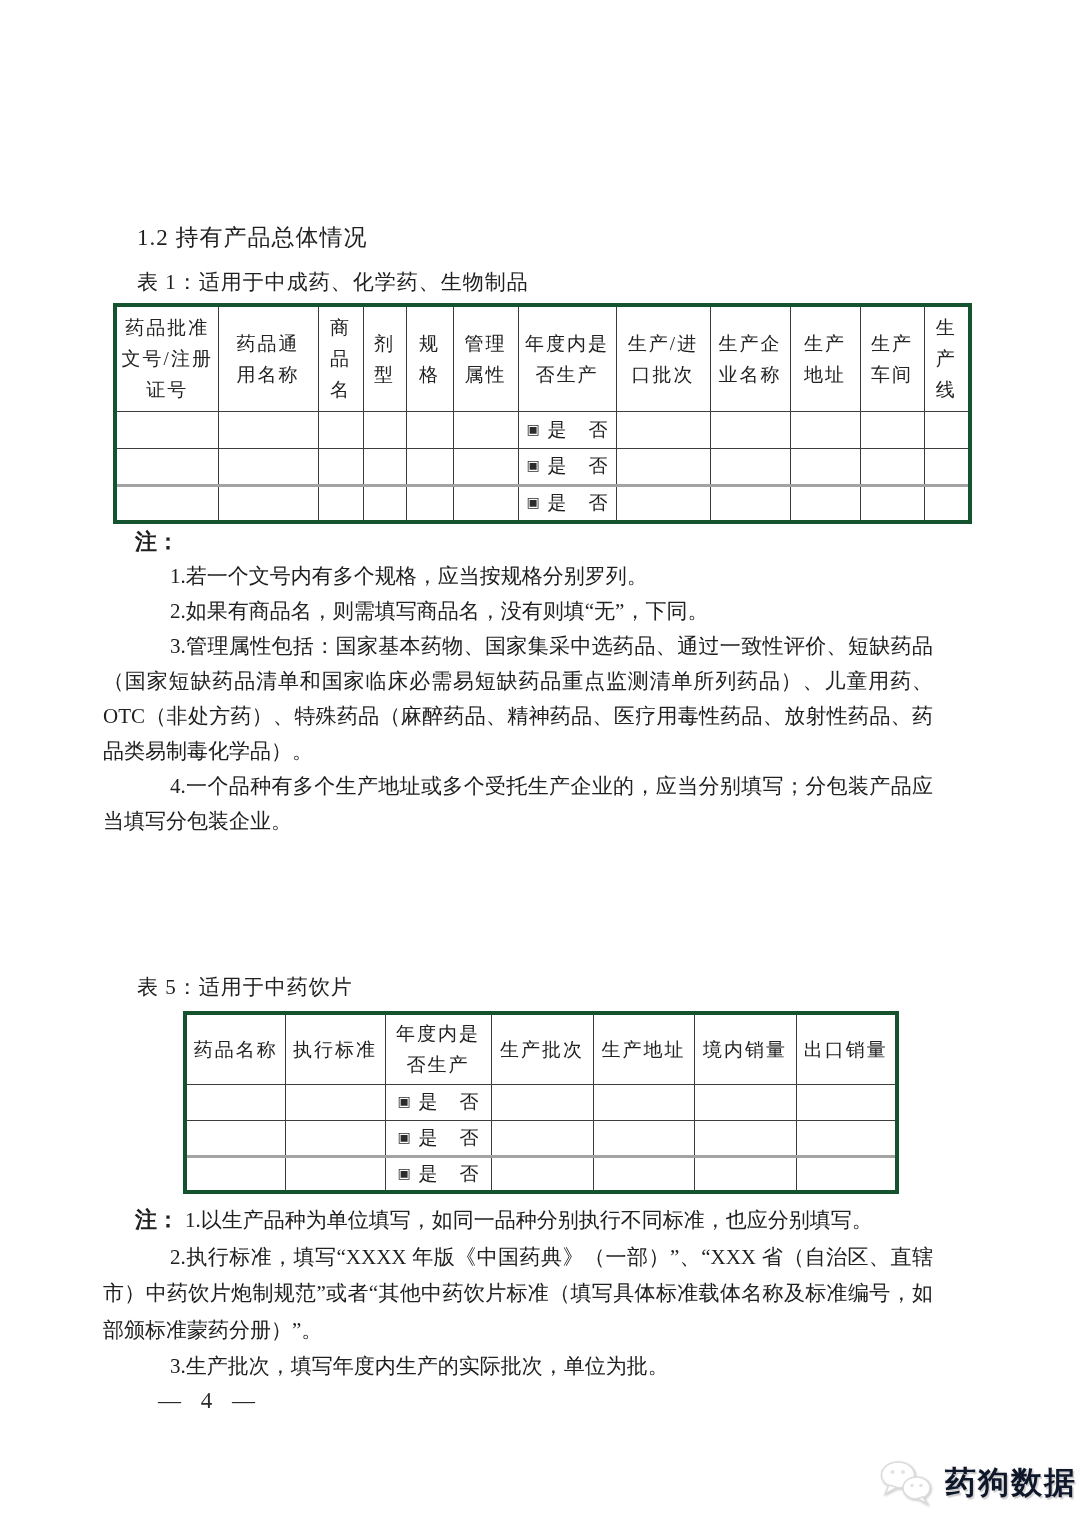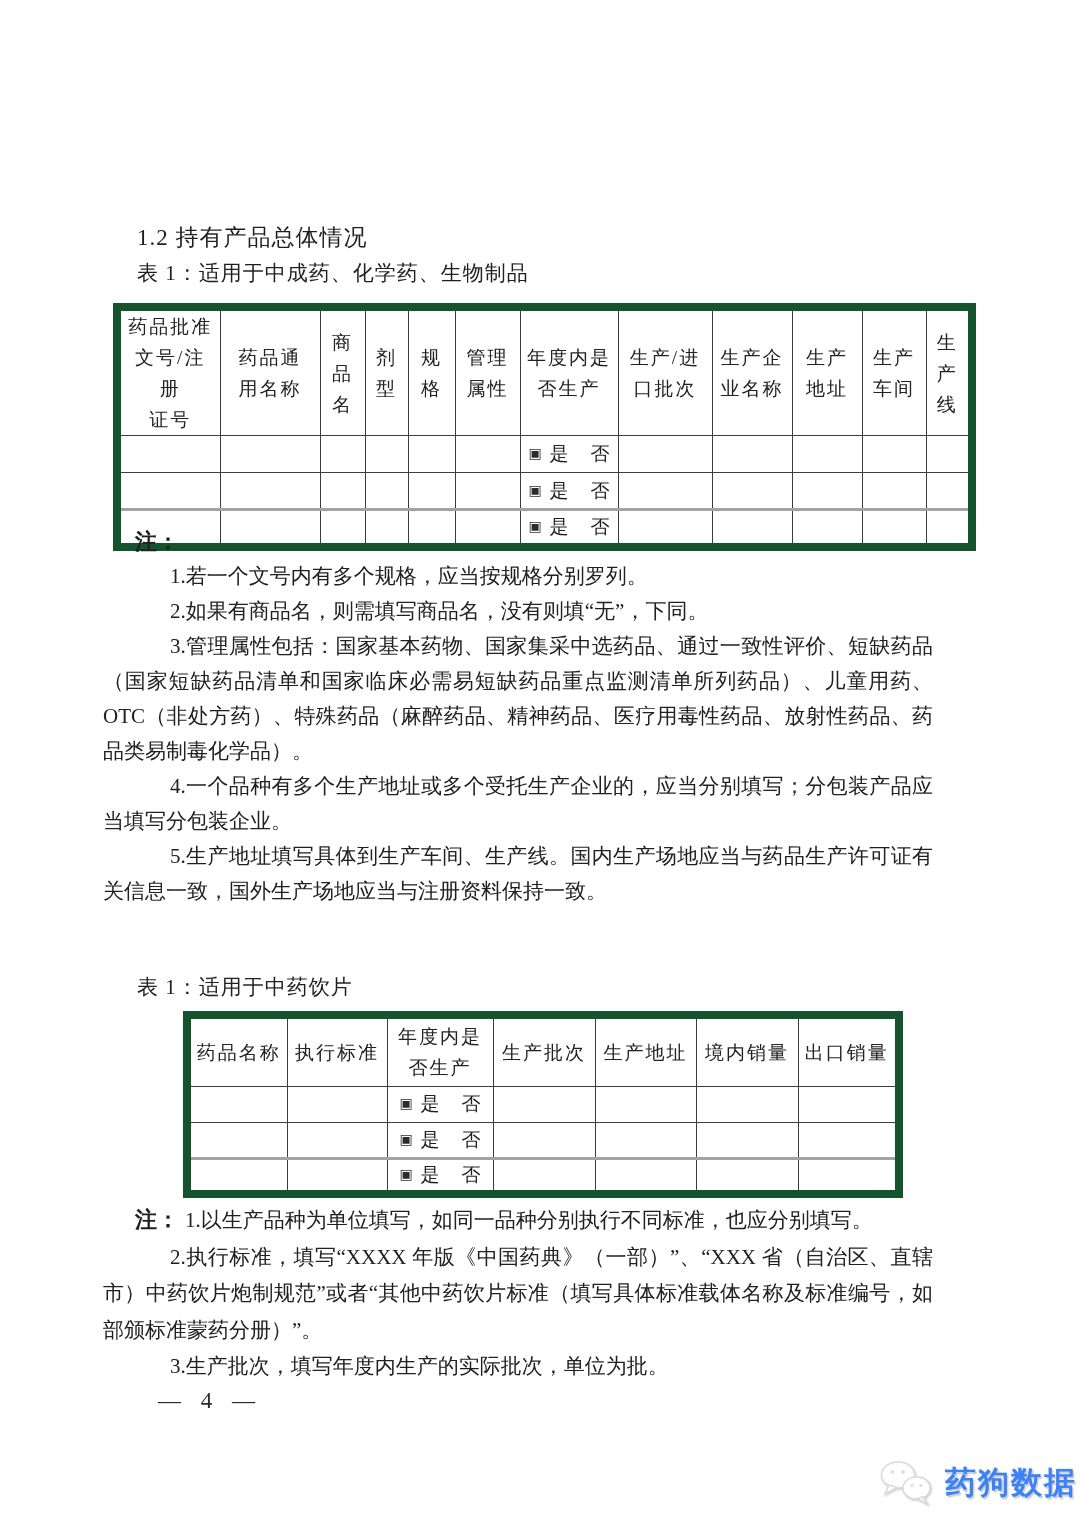--- a/index.html
+++ b/index.html
@@ -6,26 +6,26 @@
   .page {
     position:relative; width:1080px; height:1528px; background:#ffffff;
     font-family:"Liberation Serif","DejaVu Serif",serif; color:#1f1f1f;
     overflow:hidden;
   }
   .section-title {
     position:absolute; left:137px; top:222px;
     font-size:23px; font-weight:normal; letter-spacing:1px;
   }
   .t-caption { position:absolute; font-size:21px; letter-spacing:1px; }
-  #cap1 { left:137px; top:259px; }
+  #cap1 { left:137px; top:268px; }
   #cap2 { left:137px; top:973px; }
 
   table.formtable {
     position:absolute; border-collapse:collapse; table-layout:fixed;
-    border:8px solid #14532d;
+    border:4px solid #14532d;
   }
   #table1 { left:113px; top:303px; width:855px; }
   #table2 { left:183px; top:1011px; width:712px; }
   .formtable th, .formtable td {
     border:1px solid #3c3c3c; padding:0 4px;
     font-weight:normal; vertical-align:middle; text-align:center;
   }
   .formtable th {
     font-size:19px; line-height:31px; letter-spacing:2px;
     white-space:pre-line; color:#222;
@@ -57,21 +57,21 @@
     font-size:23px; letter-spacing:2px; word-spacing:10px; color:#2a2a2a;
   }
 
   .watermark {
     position:absolute; left:878px; top:1460px;
     display:flex; align-items:center; gap:9px;
   }
   .wm-icon { filter:drop-shadow(1px 1px 1px #c9c9c9); }
   .wm-text {
     font-family:"Liberation Sans","DejaVu Sans",sans-serif;
-    font-size:31px; font-weight:bold; color:#3b82f6; letter-spacing:2px;
+    font-size:31px; font-weight:bold; color:#0f172a; letter-spacing:2px;
     text-shadow:1.5px 1.5px 1px #cfcfcf, -1px -1px 1px #f2f2f2;
   }
 </style>
 </head>
 <body>
 
 <div class="page">
 
   <div class="section-title">1.2 持有产品总体情况</div>
 
@@ -166,24 +166,23 @@
     </tr>
   </tbody>
     </table>
 
   <div class="notes" id="notes1">
     <p class="nlabel">注：</p>
     <p>1.若一个文号内有多个规格，应当按规格分别罗列。</p>
     <p>2.如果有商品名，则需填写商品名，没有则填“无”，下同。</p>
     <p>3.管理属性包括：国家基本药物、国家集采中选药品、通过一致性评价、短缺药品（国家短缺药品清单和国家临床必需易短缺药品重点监测清单所列药品）、儿童用药、OTC（非处方药）、特殊药品（麻醉药品、精神药品、医疗用毒性药品、放射性药品、药品类易制毒化学品）。</p>
     <p>4.一个品种有多个生产地址或多个受托生产企业的，应当分别填写；分包装产品应当填写分包装企业。</p>
-    <p>5.生产地址填写具体到生产车间、生产线。国内生产场地应当与药品生产许可证有关信息一致，国外生产场地应当与注册资料保持一致。</p>
   </div>
 
-  <div class="t-caption" id="cap2">表 1：适用于中药饮片</div>
+  <div class="t-caption" id="cap2">表 5：适用于中药饮片</div>
 
   <table class="formtable" id="table2">
     <colgroup>
       <col style="width:100px">
         <col style="width:100px">
         <col style="width:106px">
       <col style="width:102px">
         <col style="width:101px">
         <col style="width:102px">
       <col style="width:101px">

